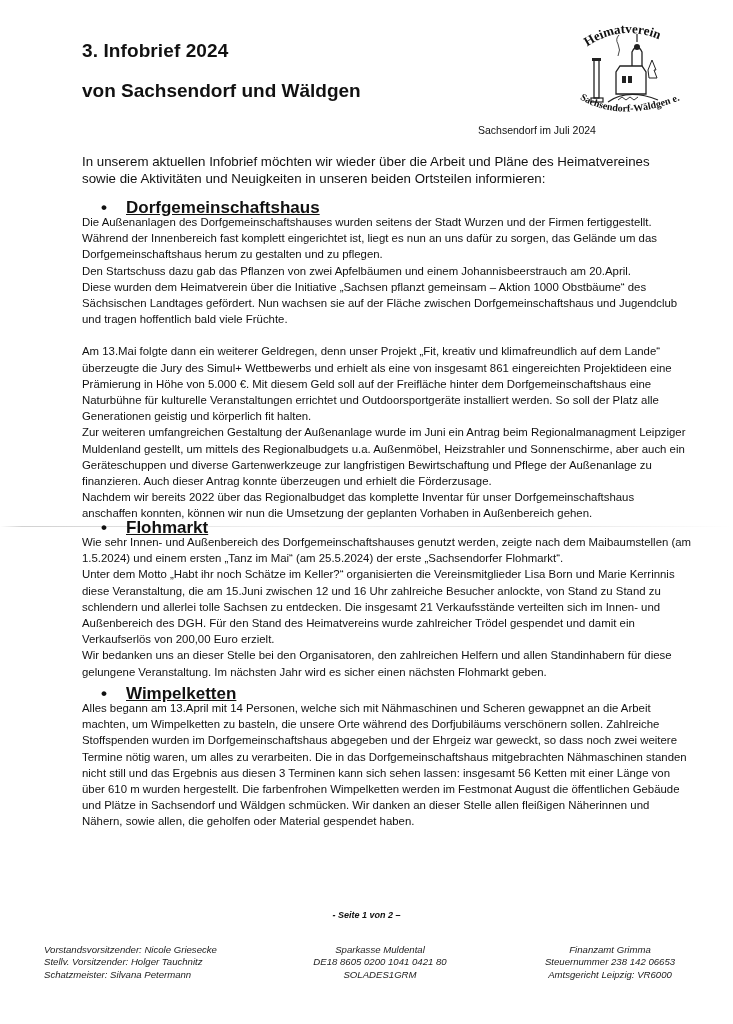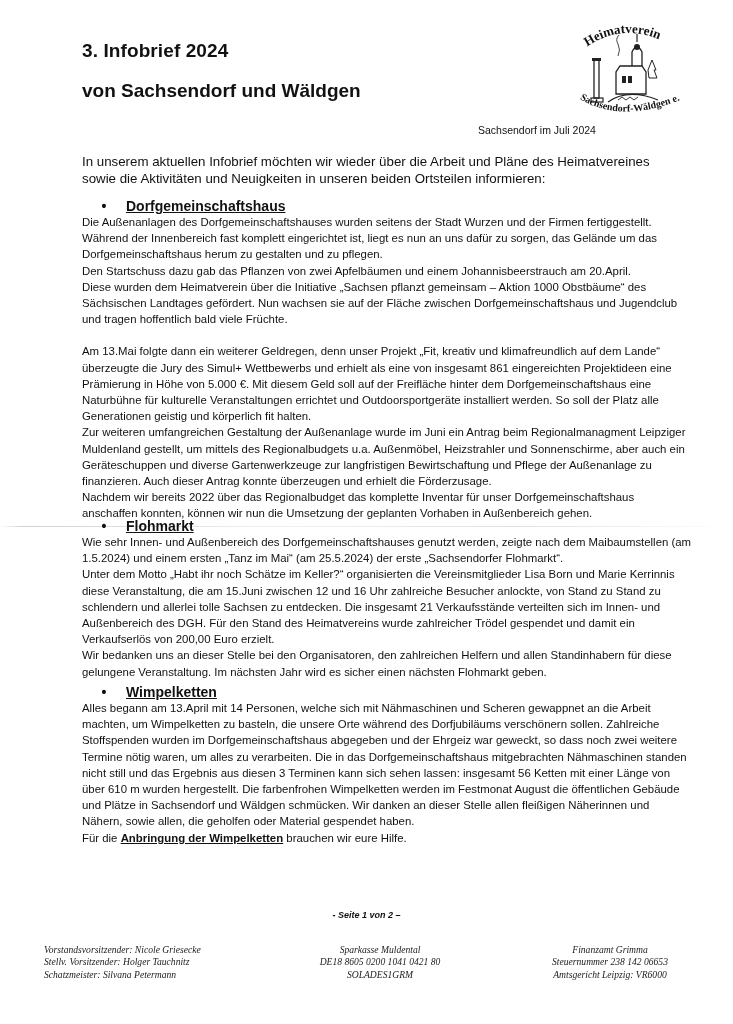--- a/index.html
+++ b/index.html
@@ -3,29 +3,29 @@
 <meta charset="utf-8">
 <style>
   html, body { margin: 0; padding: 0; background: #ffffff; }
   body { width: 733px; height: 1024px; position: relative; overflow: hidden; color: #111; font-family: "Liberation Sans", "DejaVu Sans", sans-serif; }
   .page { position: absolute; left: 0; top: 16px; width: 733px; height: 1012px; }
   .doc-number { position: absolute; left: 82px; top: 24px; font-size: 19px; font-weight: bold; letter-spacing: 0.1px; }
   .doc-title { position: absolute; left: 82px; top: 62px; font-size: 19px; font-weight: bold; line-height: 25px; }
   .logo { position: absolute; left: 560px; top: 4px; width: 130px; height: 108px; }
   .dateline { position: absolute; left: 478px; top: 108px; font-size: 10.5px; }
   .intro { position: absolute; left: 82px; top: 137px; width: 600px; font-size: 13.3px; line-height: 17px; }
-  .section-head { position: absolute; left: 82px; font-size: 14px; font-weight: bold; }
+  .section-head { position: absolute; left: 82px; font-size: 17px; font-weight: bold; }
   .section-head .bullet { display: inline-block; width: 44px; text-align: center; font-weight: bold; }
   .section-head .title { text-decoration: underline; }
   .body-text { position: absolute; left: 82px; width: 610px; font-size: 11.4px; line-height: 16.2px; }
   .body-text p { margin: 0; }
   .body-text .u-bold { font-weight: bold; text-decoration: underline; }
   .scanline { position: absolute; left: 0; top: 510px; width: 733px; height: 1px; background: linear-gradient(90deg, rgba(0,0,0,0) 0%, rgba(0,0,0,0.18) 3%, rgba(0,0,0,0.05) 40%, rgba(0,0,0,0.12) 70%, rgba(0,0,0,0) 100%); }
   .page-number { position: absolute; left: 0; width: 733px; top: 894px; text-align: center; font-size: 9px; font-style: italic; font-weight: bold; }
-  .footer { position: absolute; top: 928px; font-family: Liberation Serif, serif; font-style: italic; font-size: 9.6px; line-height: 12.4px; color: #222; }
+  .footer { position: absolute; top: 928px; font-family: Liberation Sans, sans-serif; font-style: italic; font-size: 9.6px; line-height: 12.4px; color: #222; }
   .footer-left { left: 44px; }
   .footer-mid { left: 300px; width: 160px; text-align: center; }
   .footer-right { left: 500px; width: 220px; text-align: center; }
   .footer div { white-space: nowrap; }
 </style>
 </head>
 <body>
 
 <div class="page">
 
@@ -90,21 +90,20 @@
     <p>Wie sehr Innen- und Außenbereich des Dorfgemeinschaftshauses genutzt werden, zeigte nach dem Maibaumstellen (am 1.5.2024) und einem ersten „Tanz im Mai“ (am 25.5.2024) der erste „Sachsendorfer Flohmarkt“.</p>
     <p>Unter dem Motto „Habt ihr noch Schätze im Keller?“ organisierten die Vereinsmitglieder Lisa Born und Marie Kerrinnis diese Veranstaltung, die am 15.Juni zwischen 12 und 16 Uhr zahlreiche Besucher anlockte, von Stand zu Stand zu schlendern und allerlei tolle Sachsen zu entdecken. Die insgesamt 21 Verkaufsstände verteilten sich im Innen- und Außenbereich des DGH. Für den Stand des Heimatvereins wurde zahlreicher Trödel gespendet und damit ein Verkaufserlös von 200,00 Euro erzielt.</p>
     <p>Wir bedanken uns an dieser Stelle bei den Organisatoren, den zahlreichen Helfern und allen Standinhabern für diese gelungene Veranstaltung. Im nächsten Jahr wird es sicher einen nächsten Flohmarkt geben.</p>
   </div>
 
   <div class="section-head" style="top:668px;">
     <span class="bullet">•</span><span class="title">Wimpelketten</span>
   </div>
   <div class="body-text" style="top:684px;">
     <p>Alles begann am 13.April mit 14 Personen, welche sich mit Nähmaschinen und Scheren gewappnet an die Arbeit machten, um Wimpelketten zu basteln, die unsere Orte während des Dorfjubiläums verschönern sollen. Zahlreiche Stoffspenden wurden im Dorfgemeinschaftshaus abgegeben und der Ehrgeiz war geweckt, so dass noch zwei weitere Termine nötig waren, um alles zu verarbeiten. Die in das Dorfgemeinschaftshaus mitgebrachten Nähmaschinen standen nicht still und das Ergebnis aus diesen 3 Terminen kann sich sehen lassen:  insgesamt 56 Ketten mit einer Länge von über 610 m wurden hergestellt. Die farbenfrohen Wimpelketten werden im Festmonat August die öffentlichen Gebäude und Plätze in Sachsendorf und Wäldgen schmücken. Wir danken an dieser Stelle allen fleißigen Näherinnen und Nähern, sowie allen, die geholfen oder Material gespendet haben.</p>
-    <p><span>Für die </span><span class="u-bold">Anbringung der Wimpelketten</span><span> brauchen wir eure Hilfe.</span></p>
   </div>
 
   <div class="page-number">- Seite 1 von 2 –</div>
 
   <div class="footer footer-left">
     <div>Vorstandsvorsitzender: Nicole Griesecke</div>
     <div>Stellv. Vorsitzender: Holger Tauchnitz</div>
     <div>Schatzmeister: Silvana Petermann</div>
   </div>
   <div class="footer footer-mid">

